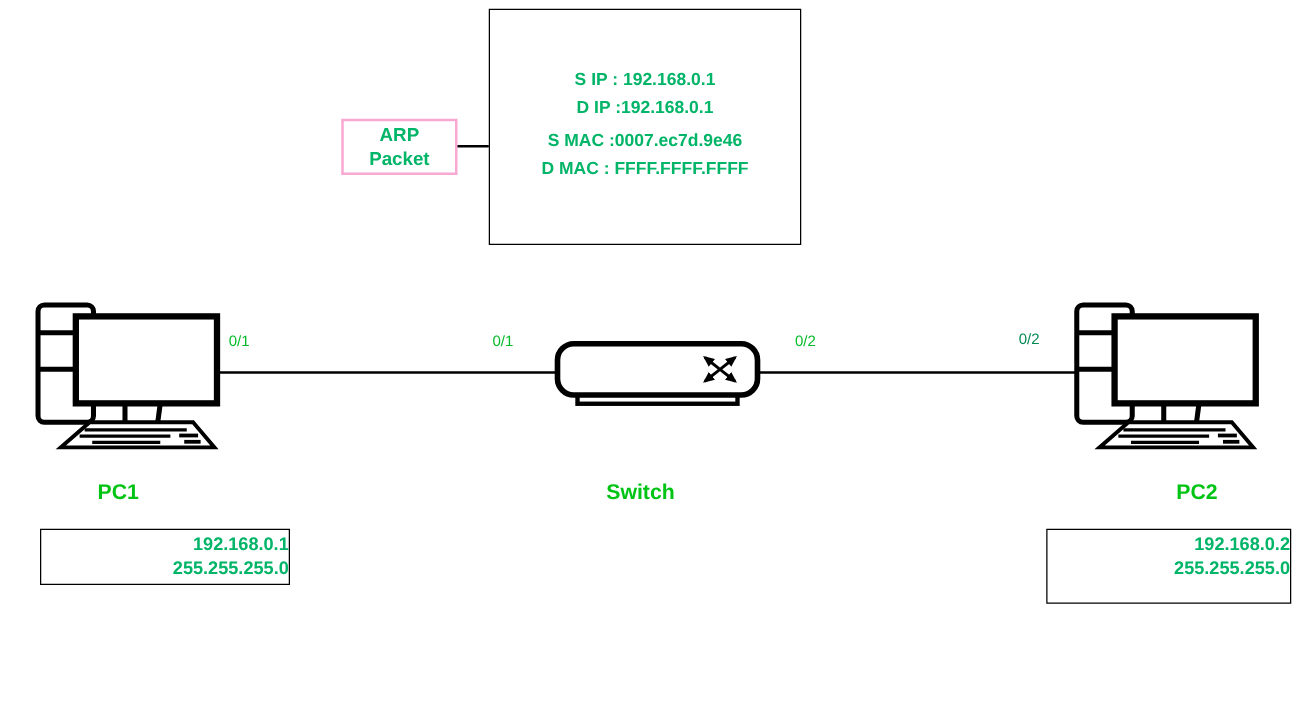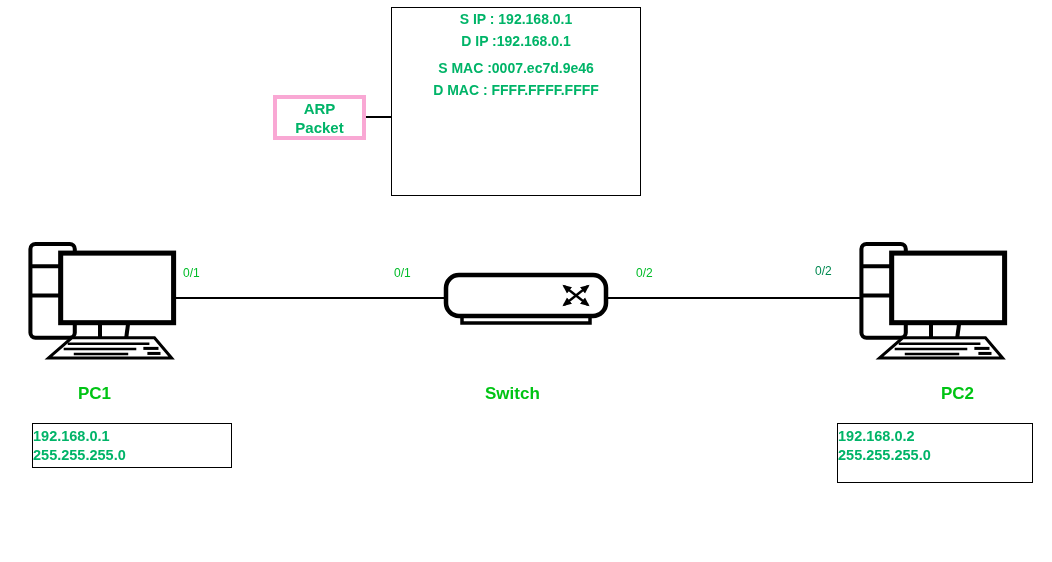--- a/index.html
+++ b/index.html
@@ -17,35 +17,36 @@
   }
   .abs { position: absolute; }
 
   
   .note-box {
     left: 391px; top: 7px;
     width: 250px; height: 189px;
     border: 1.5px solid #000;
     box-sizing: border-box;
     text-align: center;
+    padding-top: 44px;
   }
   .note-line {
     color: var(--note-green, #00b468);
     font-size: 14px;
     font-weight: bold;
     line-height: 22px;
     white-space: pre;
   }
   .note-line.gap { margin-top: 5px; }
 
   
   .arp-box {
     left: 273px; top: 95px;
     width: 93px; height: 45px;
-    border: 4px solid #f9a8d4;
+    border: 2px solid #f9a8d4;
     box-sizing: border-box;
     display: flex;
     flex-direction: column;
     align-items: center;
     justify-content: center;
   }
   .arp-box span {
     color: var(--note-green, #00b468);
     font-size: 15px;
     font-weight: bold;
@@ -78,21 +79,21 @@
   .dev-name {
     color: var(--label-green, #00c414);
     font-size: 17px;
     font-weight: bold;
   }
 
   
   .ip-box {
     border: 1.5px solid #000;
     box-sizing: border-box;
-    text-align: left;
+    text-align: right;
     padding-top: 3px;
   }
   .ip-box div {
     color: var(--note-green, #00b468);
     font-size: 14.5px;
     font-weight: bold;
     line-height: 19px;
   }
   .ip-box-1 { left: 32px; top: 423px; width: 200px; height: 45px; }
   .ip-box-2 { left: 837px; top: 423px; width: 196px; height: 60px; }

